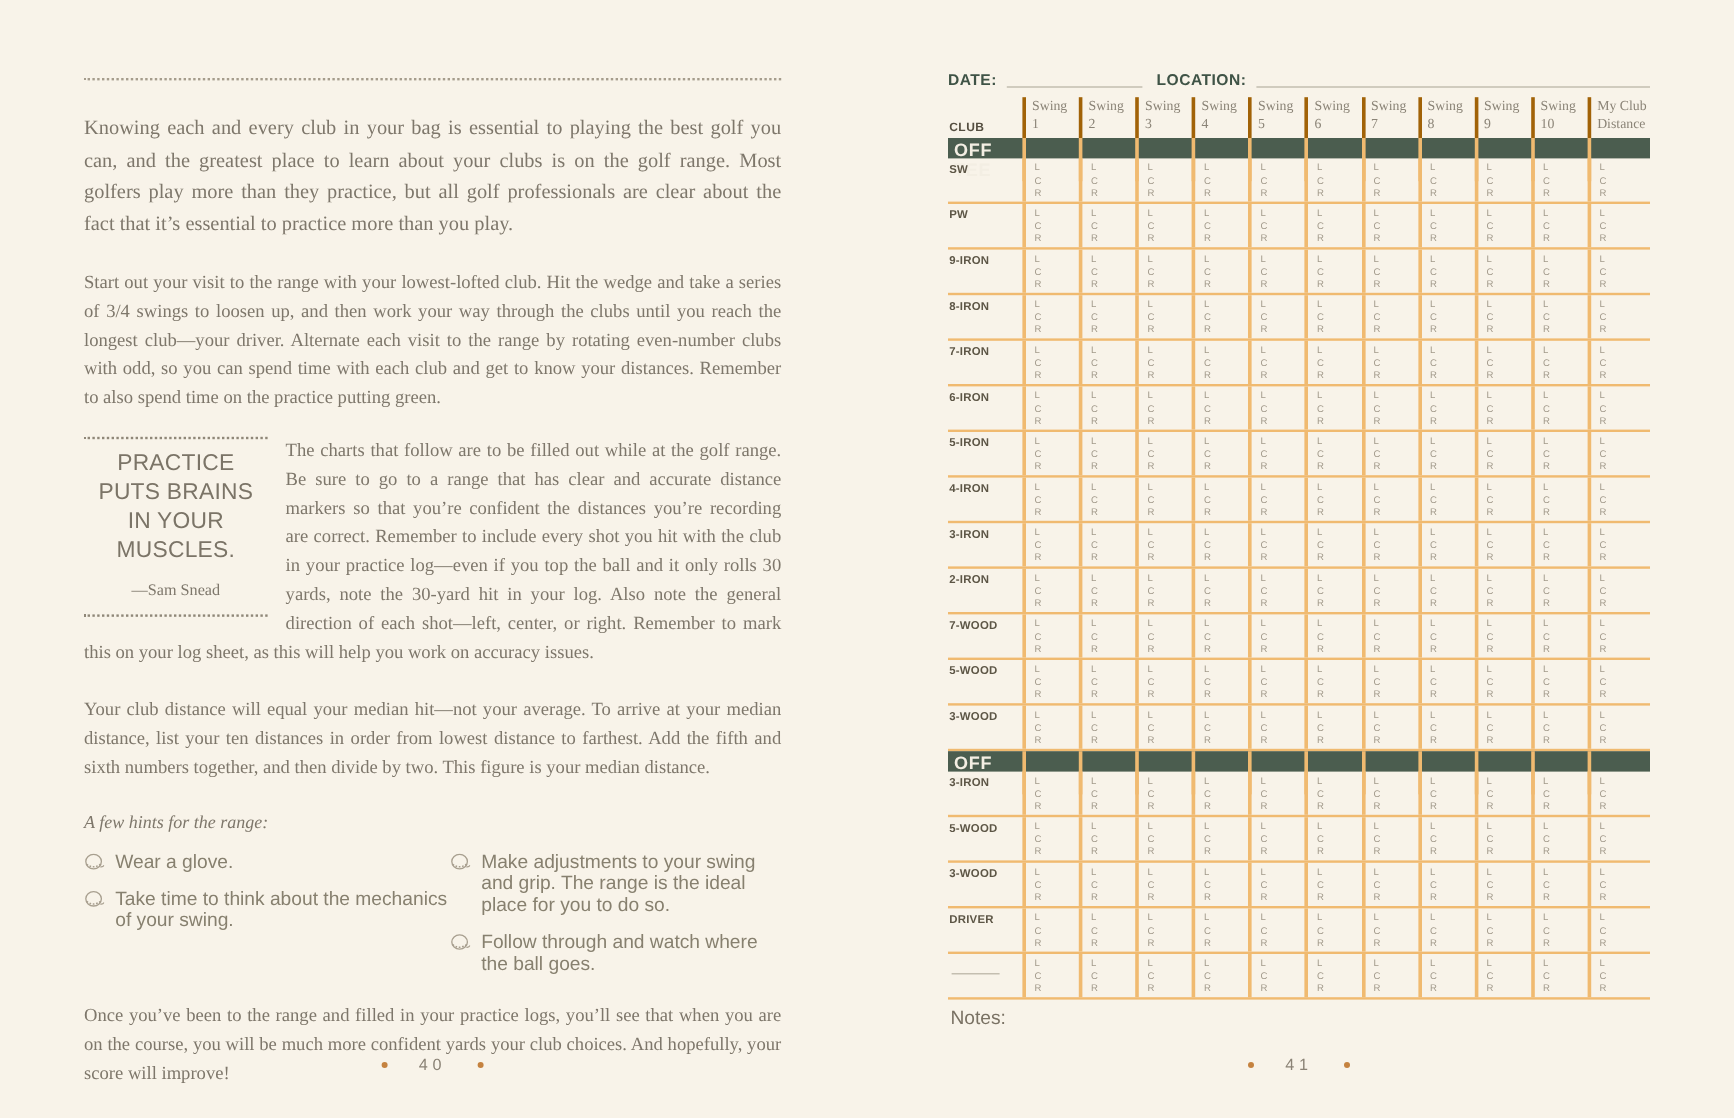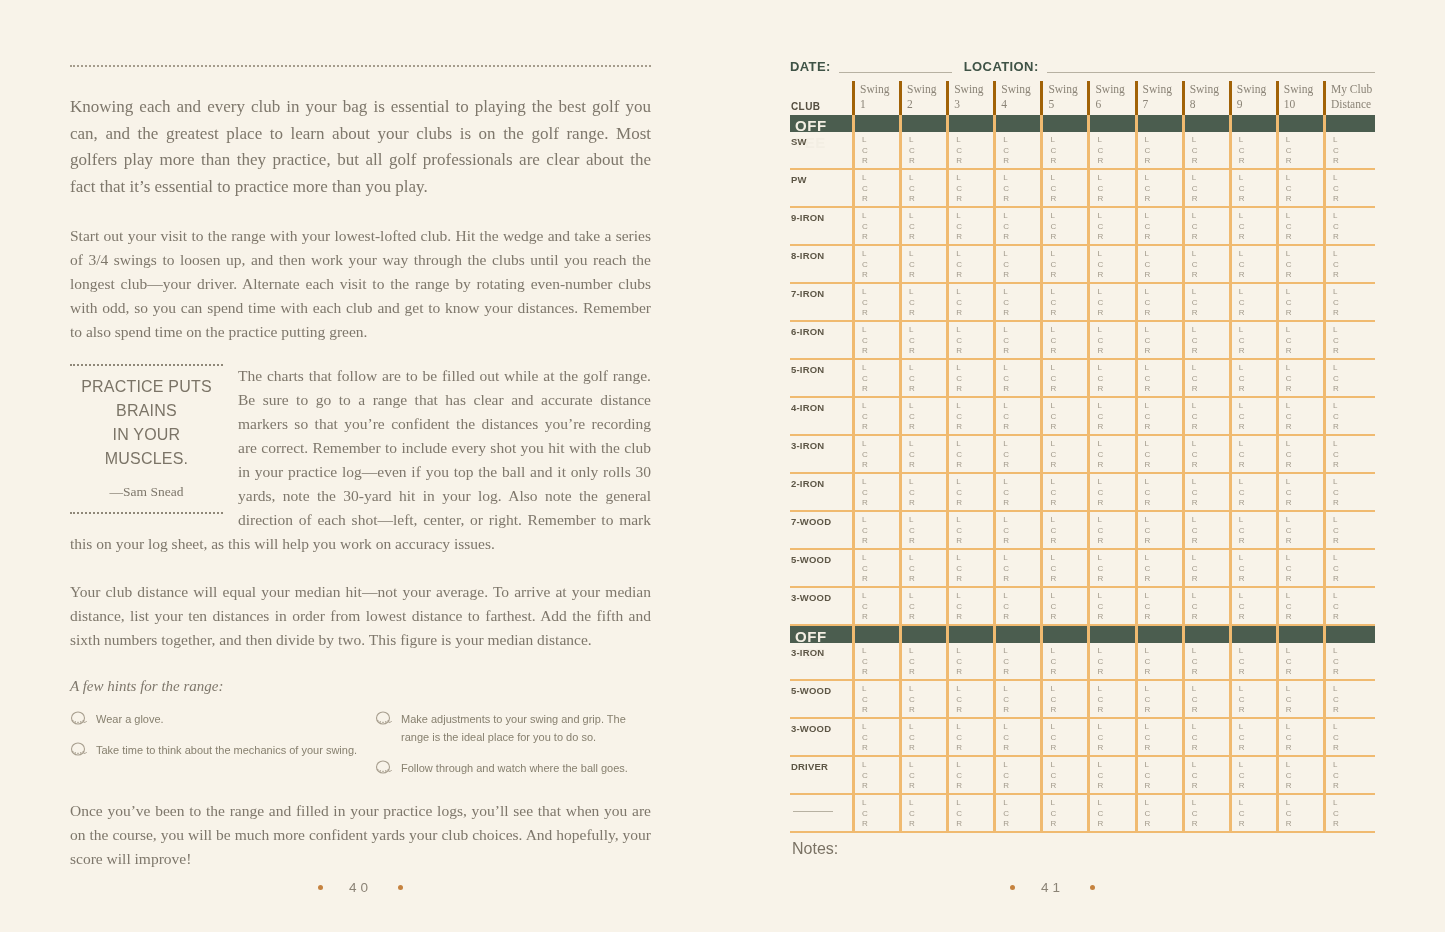--- a/index.html
+++ b/index.html
@@ -30,46 +30,46 @@
   .para.intro { font-size:17px; line-height:26.5px; margin-top:27px; }
 
   .quote-wrap { margin-top:20px; }
   .pull-quote {
     float:left; width:153px; margin-right:15px; margin-bottom:4px;
     text-align:center;
   }
   .q-rule { border-bottom:2px dotted #8f8778; height:0; }
   .q-text {
     font-family:"Liberation Sans", sans-serif;
-    font-size:16px; line-height:24px; color:#7b7467;
+    font-size:19px; line-height:24px; color:#7b7467;
     margin-top:9px; letter-spacing:0.2px;
   }
   .q-attr { font-size:13.5px; color:#7e776b; margin:13px 0 12px; }
 
   .hints-intro {
     font-style:italic; font-size:15px; color:#7e776b; margin-top:26px;
   }
   .hints { display:flex; margin-top:15px; }
   .hints-col { width:305px; }
   .hints-col.right { width:276px; }
   .hint-item {
     display:flex; gap:9px; margin-bottom:13px;
     font-family:"Liberation Sans", sans-serif;
-    font-size:11px; line-height:18px; color:#87806f;
+    font-size:16px; line-height:18px; color:#87806f;
   }
   .hint-item svg { flex:0 0 auto; margin-top:1px; }
 
   .pagenum {
     position:absolute; top:880px;
     display:flex; justify-content:center; align-items:center; gap:26px;
     font-family:"Liberation Sans", sans-serif;
     font-size:13.5px; letter-spacing:4px; color:#8b8376;
   }
   .pagenum.left-pn { left:70px; width:581px; }
-  .pagenum.right-pn { left:760px; width:585px; }
+  .pagenum.right-pn { left:790px; width:585px; }
   .pgdot { width:5px; height:5px; border-radius:50%; background:#c5823f; }
 
   
   .right-page { position:absolute; left:790px; top:58px; width:585px; }
 
   .date-row {
     display:flex; align-items:flex-end;
     font-family:"Liberation Sans", sans-serif; font-weight:bold;
     font-size:13px; letter-spacing:0.4px; color:#3f5346;
     margin-bottom:7px;

